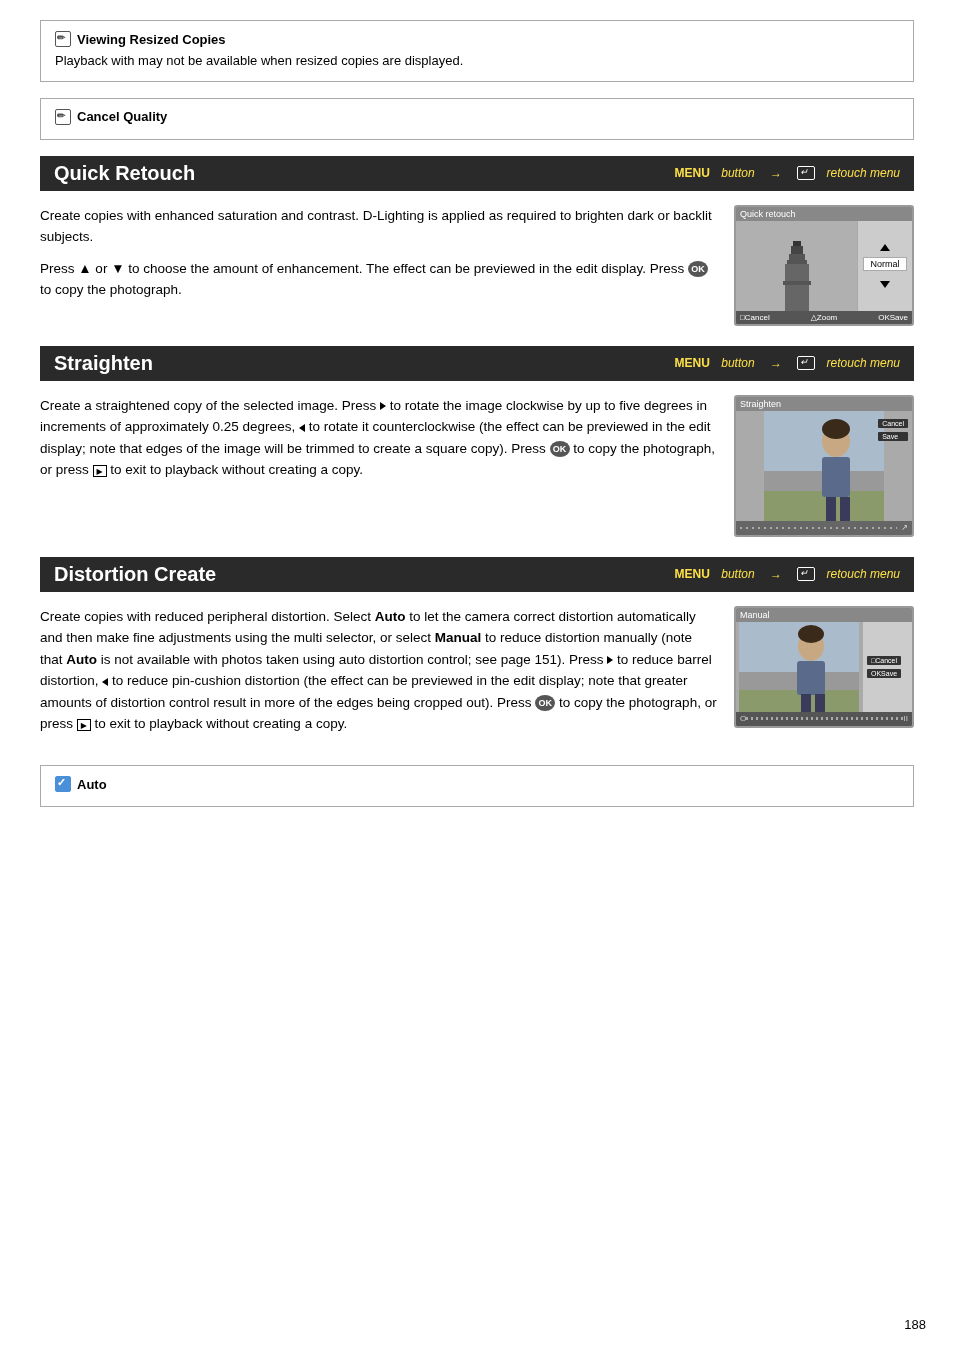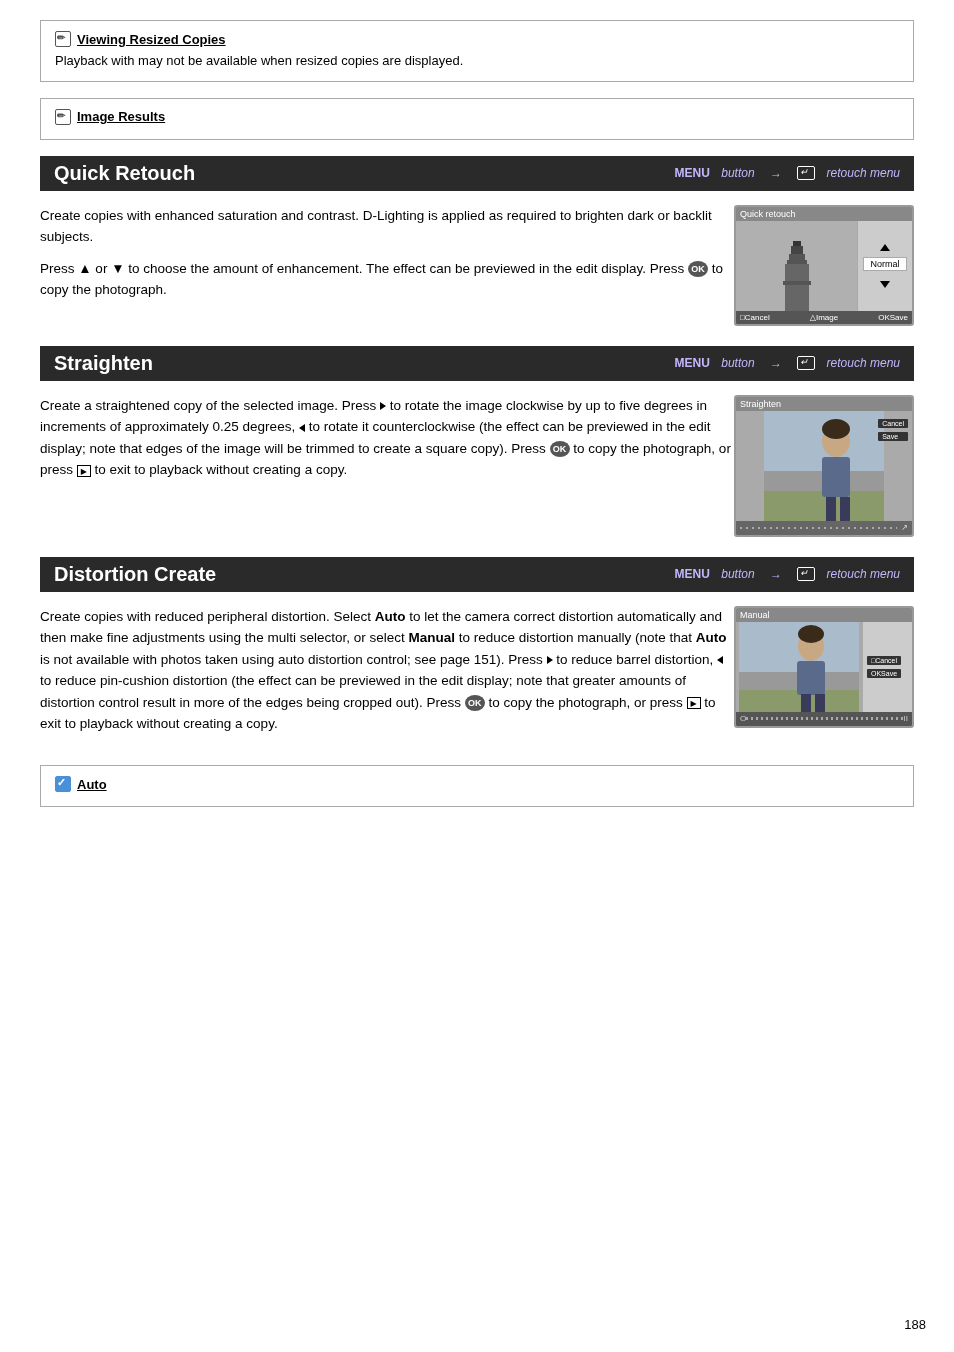--- a/index.html
+++ b/index.html
@@ -21,21 +21,20 @@
       margin-bottom: 16px;
       background: #fff;
     }
     .note-box .note-title {
       font-weight: bold;
       font-size: 13px;
       display: flex;
       align-items: center;
       gap: 6px;
       margin-bottom: 4px;
-      text-decoration: underline;
     }
     .note-icon {
       display: inline-block;
       width: 16px;
       height: 16px;
       border: 1.5px solid #555;
       border-radius: 2px;
       position: relative;
       flex-shrink: 0;
     }
@@ -82,21 +81,21 @@
       margin-bottom: 14px;
       margin-top: 4px;
     }
     .section-header .section-title {
       font-size: 20px;
       font-weight: bold;
       color: #fff;
     }
     .section-header .menu-info {
       font-size: 12px;
-      color: #c4b5fd;
+      color: #fde047;
       display: flex;
       align-items: center;
       gap: 4px;
       font-style: italic;
     }
     .menu-info .menu-bold {
       font-weight: bold;
       font-style: normal;
     }
     .menu-info .arrow {
@@ -115,21 +114,21 @@
       font-size: 9px;
       color: #fff;
       position: absolute;
       top: 0px;
       left: 2px;
     }
 
     
     .section-content {
       display: flex;
-      gap: 0;
+      gap: 16px;
       margin-bottom: 20px;
     }
     .section-text {
       flex: 1;
       font-size: 13.5px;
       line-height: 1.6;
     }
     .section-text p {
       margin-bottom: 10px;
     }
@@ -367,21 +366,21 @@
   <div class="note-title">
     <span class="note-icon"></span>
     <span>Viewing Resized Copies</span>
   </div>
   <p>Playback with may not be available when resized copies are displayed.</p>
 </div>
 
 <div class="note-box">
   <div class="note-title">
     <span class="note-icon"></span>
-    <span>Image Results</span>
+    <span>Cancel Quality</span>
   </div>
 </div>
 
 <div class="section-wrap">
   <div class="section-header">
     <span class="section-title">Quick Retouch</span>
     <span class="menu-info">
       <span class="menu-bold">MENU</span>&nbsp;<span>button</span>&nbsp;<span class="arrow">→</span>&nbsp;<span class="menu-icon"></span>&nbsp;<span>retouch menu</span>
     </span>
   </div>
@@ -409,21 +408,21 @@
             </svg>
           </div>
           <div class="screen-right">
             <div class="triangle-up"></div>
             <div class="normal-label">Normal</div>
             <div class="triangle-down"></div>
           </div>
         </div>
         <div class="screen-controls">
           <span>□Cancel</span>
-          <span>△Image</span>
+          <span>△Zoom</span>
           <span>OKSave</span>
         </div>
       </div>
     </div>
   </div>
 </div>
 
 <div class="section-wrap">
   <div class="section-header">
     <span class="section-title">Straighten</span>

